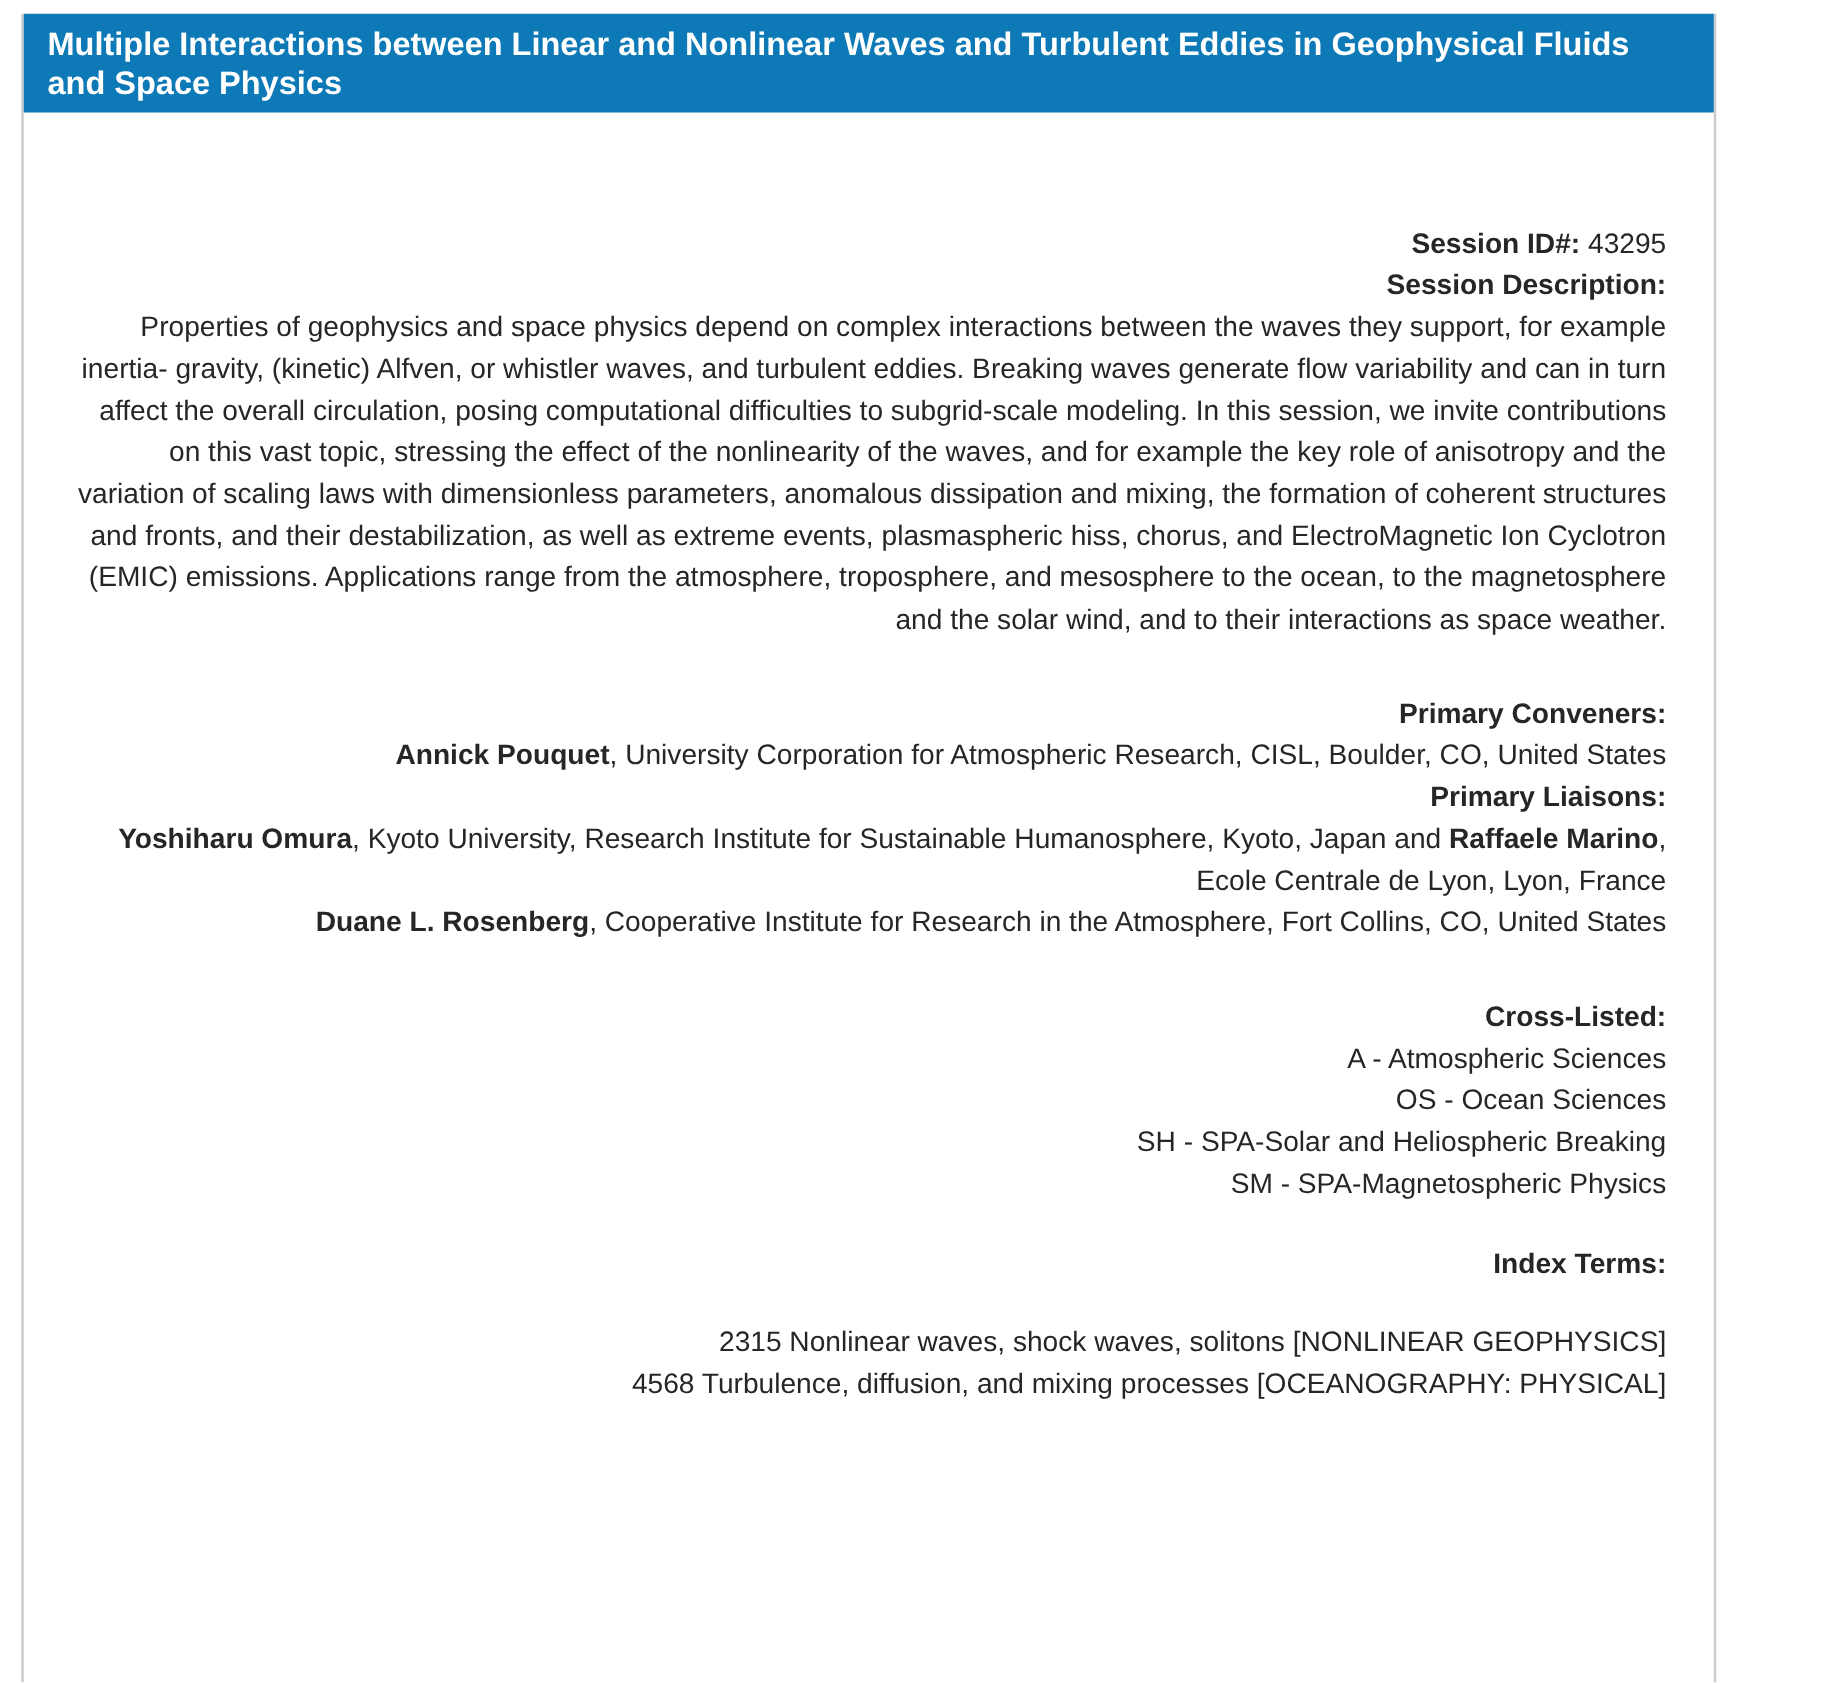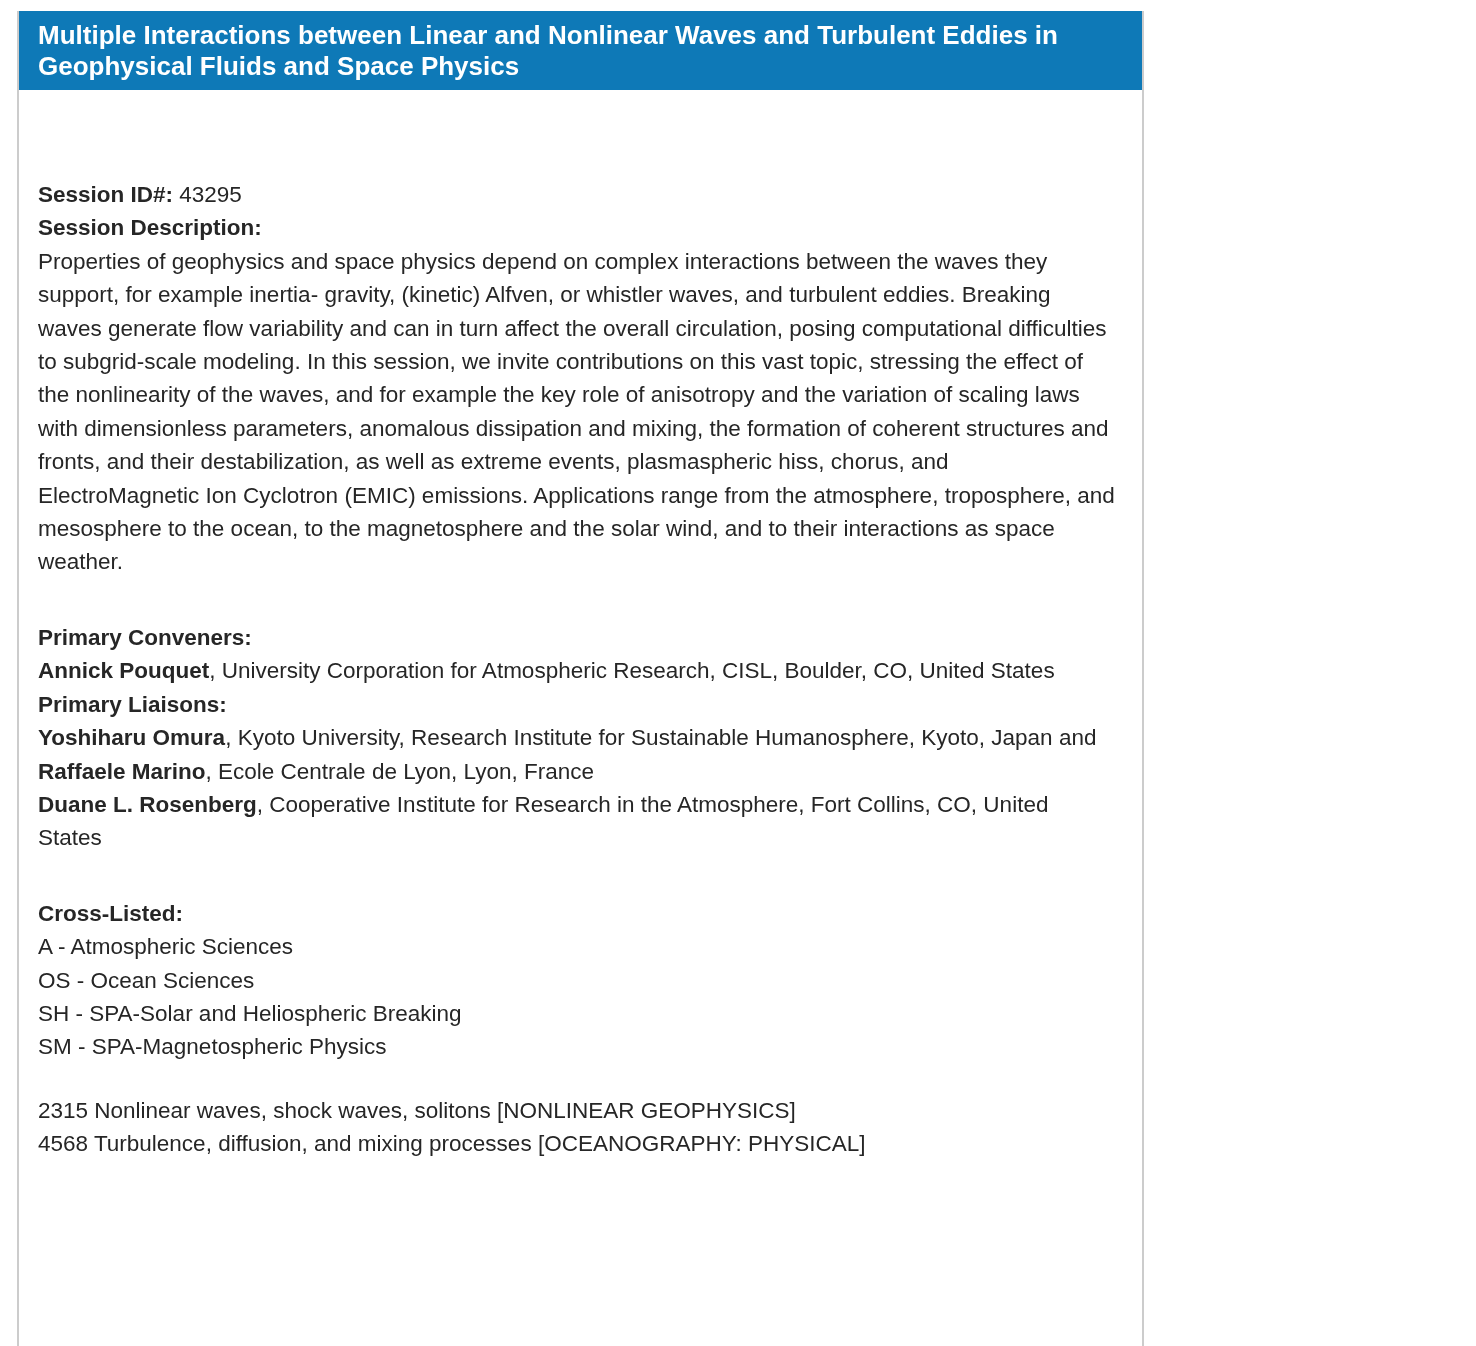--- a/index.html
+++ b/index.html
@@ -13,39 +13,39 @@
     position: relative;
     font-family: "Liberation Sans", "DejaVu Sans", sans-serif;
     font-size: 22.5px;
     line-height: 33.4px;
     color: #262626;
   }
   .panel {
     position: absolute;
     top: 11px;
     left: 17px;
-    width: 1127px;
+    width: 1356px;
     min-height: 1335px;
     background: #ffffff;
     border-left: 2px solid #cccccc;
     border-right: 2px solid #cccccc;
     box-sizing: border-box;
   }
   .title-bar {
     background: #0e79b7;
     color: #ffffff;
     font-size: 26px;
     font-weight: bold;
     line-height: 31px;
     padding: 9px 56px 8px 19px;
   }
   .content {
     padding: 0 26px 0 19px;
   }
-  .block { margin: 0; }
+  .block { margin: 12px; text-align: right; }
   .session-block   { margin-top: 88px; }
   .conveners-block { margin-top: 42px; }
   .crosslisted-block { margin-top: 42px; }
   .indexterms-label-block { margin-top: 30px; }
   .indexterms-list { margin-top: 30px; }
   .line { margin: 0; }
   b { font-weight: bold; }
 </style>
 </head>
 <body>
@@ -91,20 +91,23 @@
 
           <div class="line">OS - Ocean Sciences</div>
 
           <div class="line">SH - SPA-Solar and Heliospheric Breaking</div>
 
           <div class="line">SM - SPA-Magnetospheric Physics</div>
         </div>
     </div>
 
     <div class="block indexterms-label-block">
+      <div class="line">
+        <b>Index Terms:</b>
+      </div>
       <div class="indexterms-list">
 
 
           <div class="line">2315 Nonlinear waves, shock waves, solitons [NONLINEAR GEOPHYSICS]</div>
 
           <div class="line">4568 Turbulence, diffusion, and mixing processes [OCEANOGRAPHY: PHYSICAL]</div>
 
         </div>
     </div>
 

